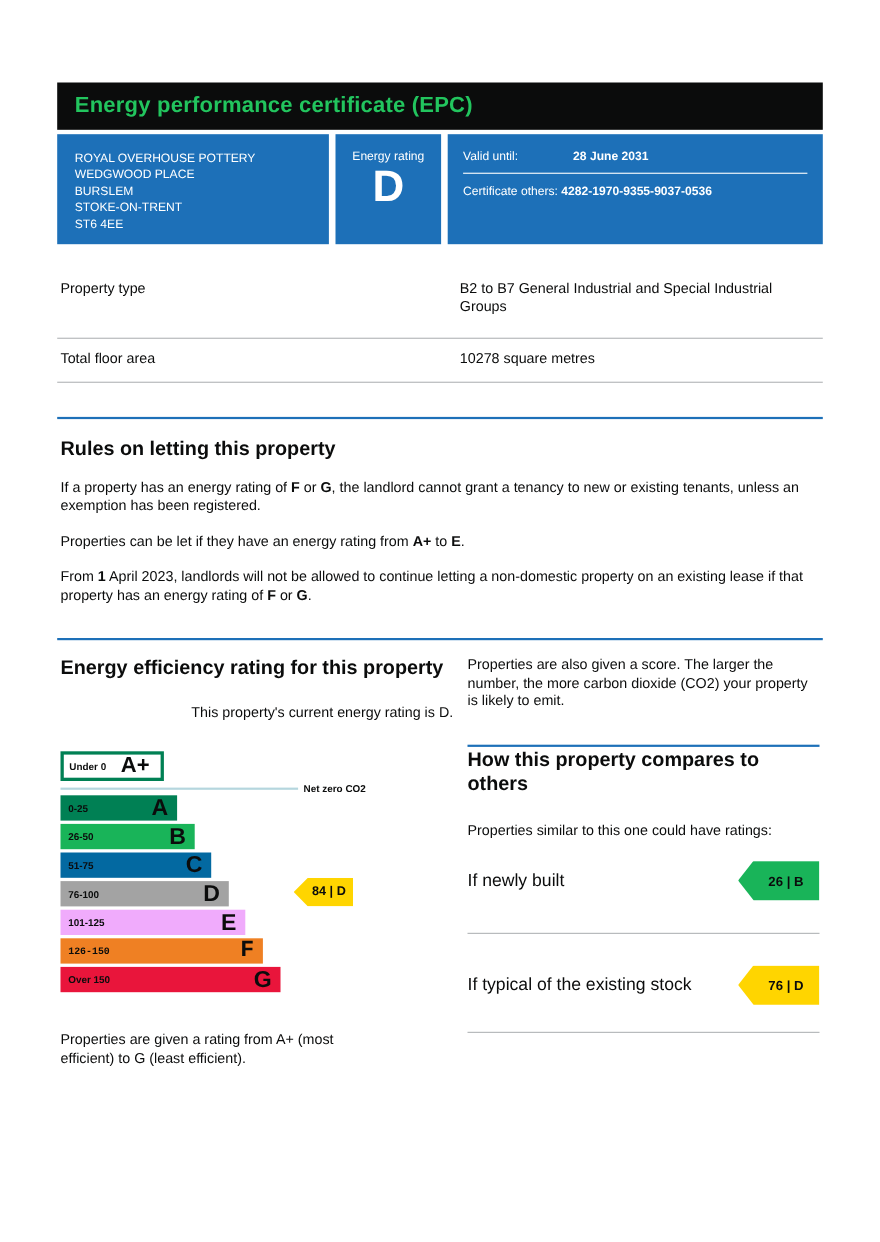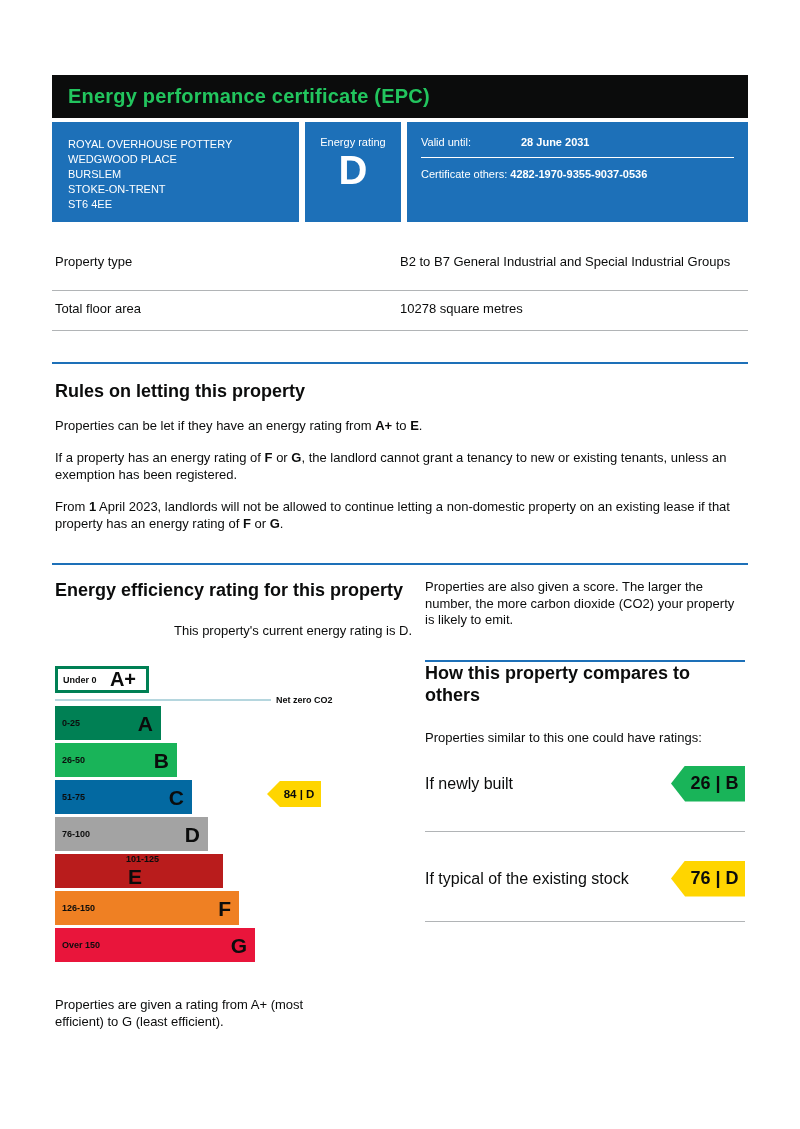--- a/index.html
+++ b/index.html
@@ -17,21 +17,21 @@
   .cell-rating{flex:0 0 96px;text-align:center;padding-top:14px;}
   .cell-rating .rating-label{font-size:11px;}
   .cell-rating .rating-letter{font-size:40px;font-weight:bold;line-height:44px;}
   .cell-cert{flex:1 1 auto;padding:14px 14px 0 14px;font-size:11px;}
   .cert-row .lbl{display:inline-block;width:100px;}
   .cert-row .val{font-weight:bold;}
   .cert-divider{border:none;border-top:1px solid #ffffff;margin:9px 0 10px 0;}
 
   
   .facts{margin-top:22px;}
-  .fact-row{display:flex;padding:9px 0 13px 3px;border-bottom:1px solid #b1b4b6;font-size:13px;line-height:17px;}
+  .fact-row{display:flex;padding:9px 0 13px 3px;border-bottom:1px solid #b1b4b6;font-size:13px;line-height:17px;gap:18px;}
   .fact-label{flex:0 0 345px;}
   .fact-value{flex:1 1 auto;}
   .fact-row.first{padding-bottom:20px;}
 
   .rule-blue{border:none;border-top:2px solid #1d70b8;margin:0;}
   .rule-gray{border:none;border-top:1px solid #b1b4b6;margin:0;}
   .divider-after-table{margin-top:31px;}
 
   h2{font-size:18px;font-weight:bold;margin:0;line-height:22px;}
   p{font-size:13px;line-height:17px;margin:0;}
@@ -52,21 +52,21 @@
 
   
   .chart{margin-top:27px;position:relative;width:357px;}
   .aplus-box{width:88px;height:21px;border:3px solid #008054;display:flex;align-items:center;margin-bottom:3px;}
   .aplus-range{font-size:9px;font-weight:bold;padding-left:5px;flex:1 1 auto;}
   .aplus-letter{font-size:20px;font-weight:bold;padding-right:10px;line-height:21px;}
   .netzero{display:flex;align-items:center;height:7px;margin-bottom:0;}
   .nz-line{flex:0 0 216px;border-top:2px solid #b5d6de;}
   .nz-label{font-size:9px;font-weight:bold;margin-left:5px;white-space:nowrap;}
   .bands{margin-top:3px;}
-  .band{height:34px;margin-bottom:3px;display:flex;align-items:center;justify-content:space-between;}
+  .band{height:23px;margin-bottom:3px;display:flex;align-items:center;justify-content:space-between;}
   .band-range{font-size:9px;font-weight:bold;padding-left:7px;}
   .band-letter{font-size:21px;font-weight:bold;padding-right:8px;line-height:23px;}
   .bands .band:nth-child(1){width:106px;}
   .bands .band:nth-child(2){width:122px;}
   .bands .band:nth-child(3){width:137px;}
   .bands .band:nth-child(4){width:153px;}
   .bands .band:nth-child(5){width:168px;}
   .bands .band:nth-child(6){width:184px;}
   .bands .band:nth-child(7){width:200px;}
   .indicator{position:absolute;left:212px;top:115px;width:54px;height:26px;
@@ -79,21 +79,21 @@
   .col-right .rule-blue{margin-top:31px;}
   .col-right h2{}
   .col-right .compare-intro{margin-top:23px;}
   .compare-row{display:flex;align-items:center;justify-content:space-between;height:36px;}
   .compare-row.row1{margin-top:20px;}
   .compare-row.row2{margin-top:29px;}
   .rg1{margin-top:29px;}
   .rg2{margin-top:24px;}
   .tag{width:74px;height:36px;clip-path:polygon(0 50%,19% 0,100% 0,100% 100%,19% 100%);
     display:flex;align-items:center;justify-content:center;padding-left:13px;box-sizing:border-box;
-    font-size:18px;font-weight:bold;}
+    font-size:12px;font-weight:bold;}
 </style>
 </head>
 <body>
 
 <div class="page">
 
   <div class="header-bar">
     <h1>Energy performance certificate (EPC)</h1>
   </div>
 
@@ -128,22 +128,22 @@
     <div class="fact-row">
       <div class="fact-label">Total floor area</div>
       <div class="fact-value">10278 square metres</div>
     </div>
   </div>
 
   <hr class="rule-blue divider-after-table">
 
   <div class="rules">
     <h2>Rules on letting this property</h2>
+    <p><span>If a property has an energy rating of </span><strong>F</strong><span> or </span><strong>G</strong><span>, the landlord cannot grant a tenancy to new or existing tenants, unless an exemption has been registered.</span></p>
     <p><span>Properties can be let if they have an energy rating from </span><strong>A+</strong><span> to </span><strong>E</strong><span>.</span></p>
-    <p><span>If a property has an energy rating of </span><strong>F</strong><span> or </span><strong>G</strong><span>, the landlord cannot grant a tenancy to new or existing tenants, unless an exemption has been registered.</span></p>
     <p><span>From </span><strong>1</strong><span> April 2023, landlords will not be allowed to continue letting a non-domestic property on an existing lease if that property has an energy rating of </span><strong>F</strong><span> or </span><strong>G</strong><span>.</span></p>
   </div>
 
   <hr class="rule-blue full-divider">
 
   <div class="columns">
 
     <div class="col-left">
       <h2>Energy efficiency rating for this property</h2>
       <p class="intro">This property's current energy rating is D.</p>
@@ -167,25 +167,25 @@
             <span class="band-letter">B</span>
           </div>
           <div class="band" style="background: #0369a1;">
             <span class="band-range">51-75</span>
             <span class="band-letter">C</span>
           </div>
           <div class="band" style="background: #a3a3a3;">
             <span class="band-range">76-100</span>
             <span class="band-letter">D</span>
           </div>
-          <div class="band" style="background: #b91c1c; flex-direction: column;">
+          <div class="band" style="background: #f0abfc;">
             <span class="band-range">101-125</span>
             <span class="band-letter">E</span>
           </div>
-          <div class="band" style="background: rgb(239, 128, 35);">
+          <div class="band" style="background: rgb(239, 128, 35); font-family: Liberation Mono, monospace;">
             <span class="band-range">126-150</span>
             <span class="band-letter">F</span>
           </div>
           <div class="band" style="background: rgb(233, 21, 59);">
             <span class="band-range">Over 150</span>
             <span class="band-letter">G</span>
           </div>
         </div>
         <div class="indicator" style="background: rgb(255, 213, 0);">
           <span>84 | D</span>

